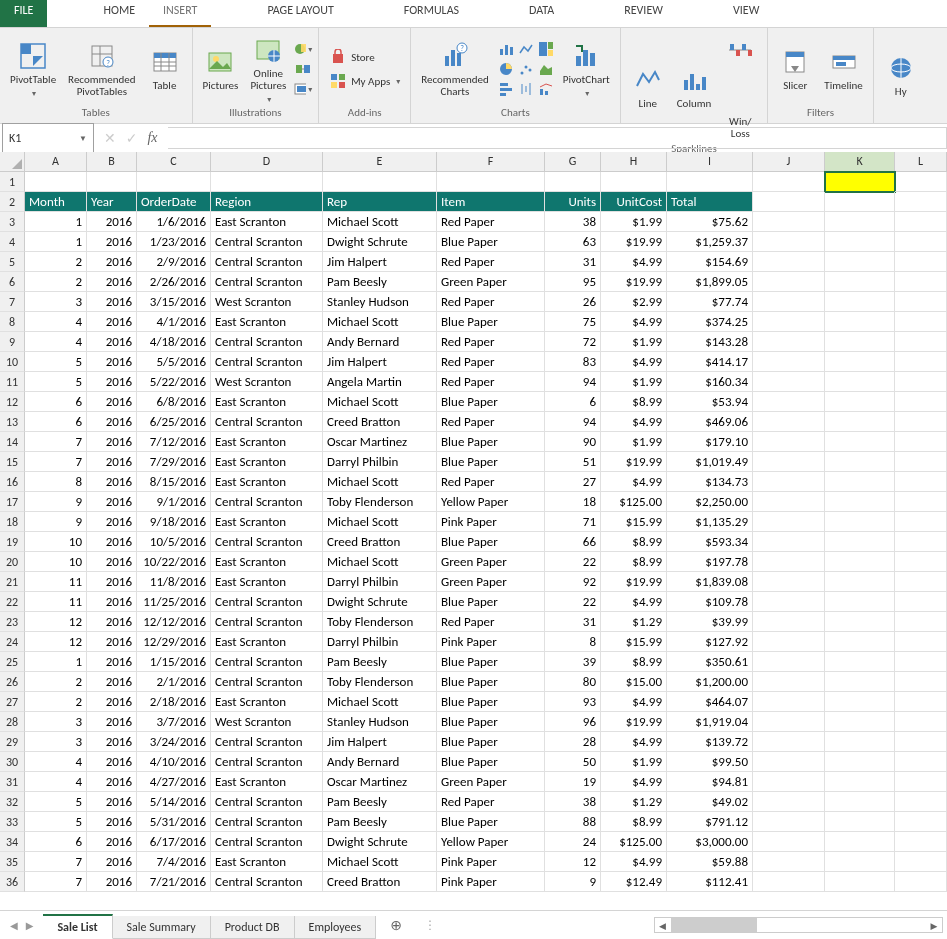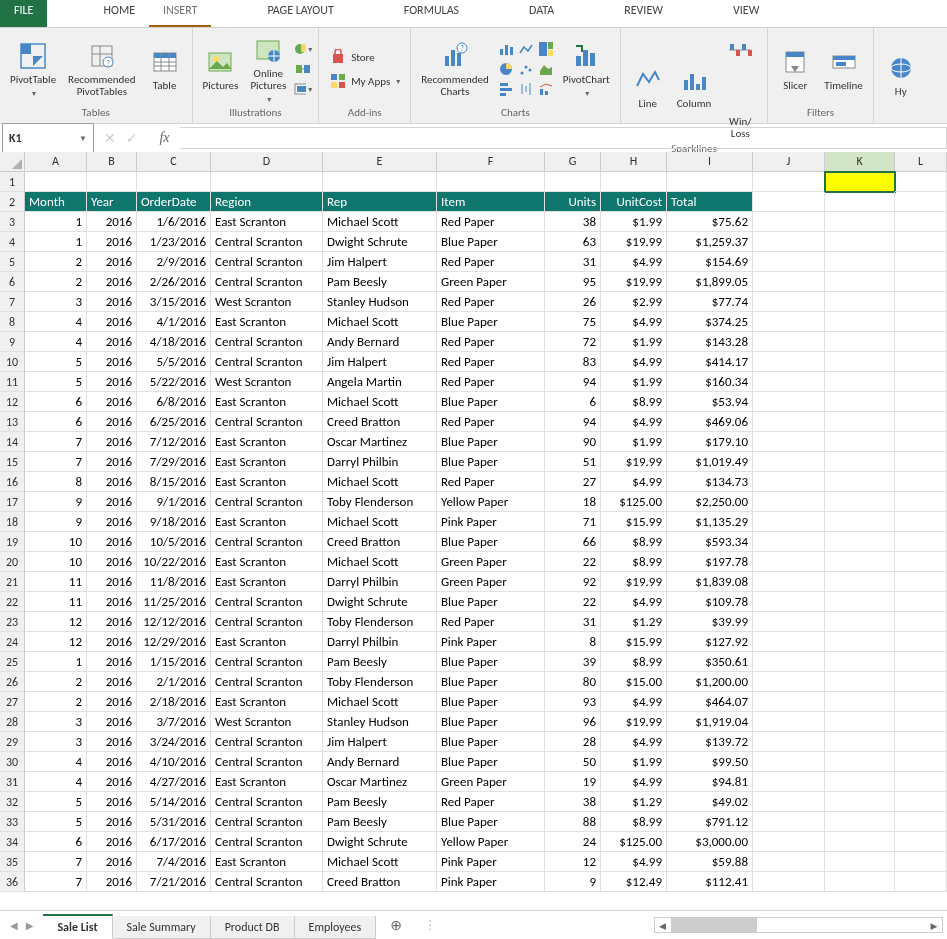--- a/index.html
+++ b/index.html
@@ -22,24 +22,24 @@
 .rbtn-large .lbl { font-size: 11px; text-align: center; line-height: 1.1; }
 .rbtn-mid { display: flex; align-items: center; gap: 4px; font-size: 11px; padding: 2px 4px; cursor: default; }
 .rbtn-mid .ic { width: 18px; height: 18px; display:flex; align-items:center; justify-content:center; }
 .stack { display: flex; flex-direction: column; gap: 2px; justify-content: center; }
 .small-icons-grid { display: grid; grid-template-columns: repeat(3, 18px); gap: 2px; }
 .small-ic { width: 18px; height: 18px; display: flex; align-items:center; justify-content:center; cursor:default; }
 .chev { font-size: 8px; color:#666; margin-left:2px; }
 
 
 .fbar-wrap { display: flex; align-items: center; height: 29px; border-bottom: 1px solid #d4d4d4; background: #fff; padding-left: 2px; }
-.name-box { width: 92px; height: 22px; border: 1px solid #a0a0a0; font-size: 12px; padding: 14px 6px; display: flex; align-items: center; justify-content: space-between; font-weight: bold; }
+.name-box { width: 92px; height: 22px; border: 1px solid #a0a0a0; font-size: 12px; padding: 14px 6px; display: flex; align-items: center; justify-content: space-between; }
 .name-box .dd { font-size: 8px; color: #666; }
 .fx-btns { display: flex; gap: 10px; padding: 0 10px; color: #a0a0a0; font-size: 14px; align-items: center; }
-.fx-lbl { font-style: italic; font-family: "Cambria Math", serif; color: #666; font-size: 14px; margin-left: 12px; }
+.fx-lbl { font-style: italic; font-family: "Cambria Math", serif; color: #666; font-size: 14px; }
 .fbar { flex: 1; height: 22px; border: 1px solid #d4d4d4; border-left: none; padding: 2px 6px; font-size: 12px; }
 
 
 .grid-wrap { position: absolute; top: 152px; bottom: 29px; left: 0; right: 0; overflow: hidden; background: #fff; }
 .grid { display: grid; grid-template-columns: 25px 62px 50px 74px 112px 114px 108px 56px 66px 86px 72px 70px 52px; }
 .corner { background: #f0f0f0; border-right: 1px solid #ccc; border-bottom: 1px solid #ccc; position: relative; }
 .corner::after { content:""; position:absolute; right:2px; bottom:2px; width:0; height:0; border:5px solid transparent; border-right-color:#b0b0b0; border-bottom-color:#b0b0b0; }
 .colh { background: #f0f0f0; border-right: 1px solid #ccc; border-bottom: 1px solid #ccc; text-align: center; font-size: 12px; color: #333; padding: 2px 0; height: 20px; }
 .colh.sel { background: #d3e5c7; }
 .rowh { background: #f0f0f0; border-right: 1px solid #ccc; border-bottom: 1px solid #e0e0e0; text-align: center; font-size: 12px; color: #333; height: 20px; display:flex; align-items:center; justify-content:center; }

